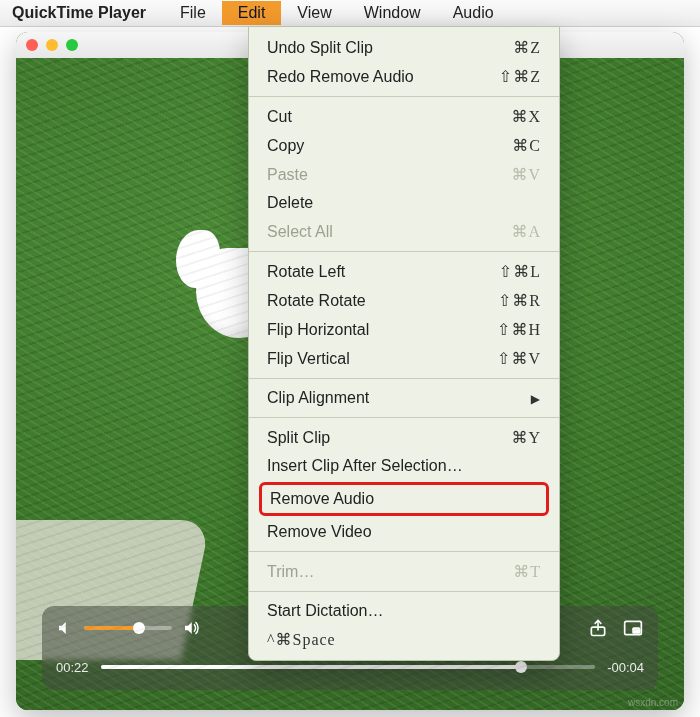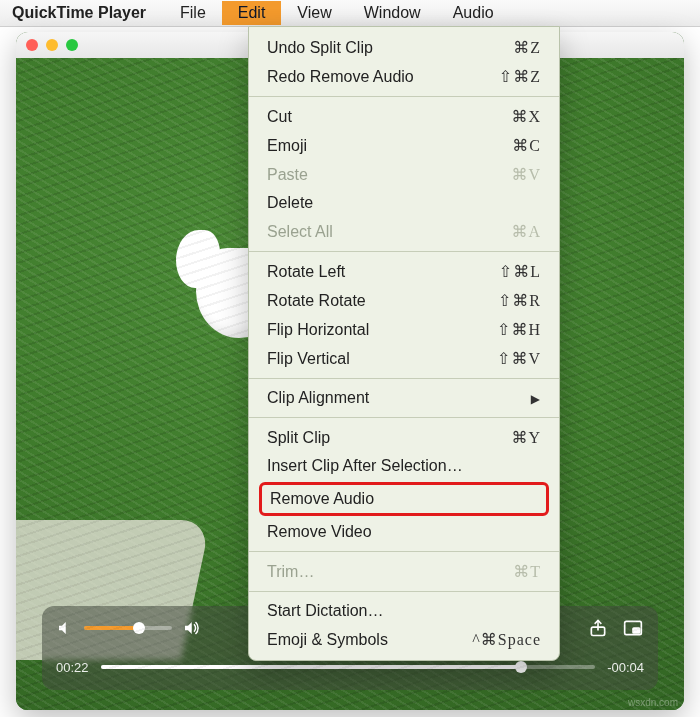--- a/index.html
+++ b/index.html
@@ -142,21 +142,21 @@
   <div class="row">
       <span>Redo Remove Audio</span>
       <span class="sc">⇧⌘Z</span>
     </div>
   <hr>
   <div class="row">
       <span>Cut</span>
       <span class="sc">⌘X</span>
     </div>
   <div class="row">
-      <span>Emoji</span>
+      <span>Copy</span>
       <span class="sc">⌘C</span>
     </div>
   <div class="row dim">
       <span>Paste</span>
       <span class="sc">⌘V</span>
     </div>
   <div class="row">
       <span>Delete</span>
       <span class="sc"></span>
     </div>
@@ -209,16 +209,15 @@
   <div class="row dim">
       <span>Trim…</span>
       <span class="sc">⌘T</span>
     </div>
   <hr>
   <div class="row">
       <span>Start Dictation…</span>
       <span class="sc"></span>
     </div>
   <div class="row">
-      <span>Emoji &amp; Symbols</span>
       <span class="sc">^⌘Space</span>
     </div>
 </div>
 
 </body></html>

